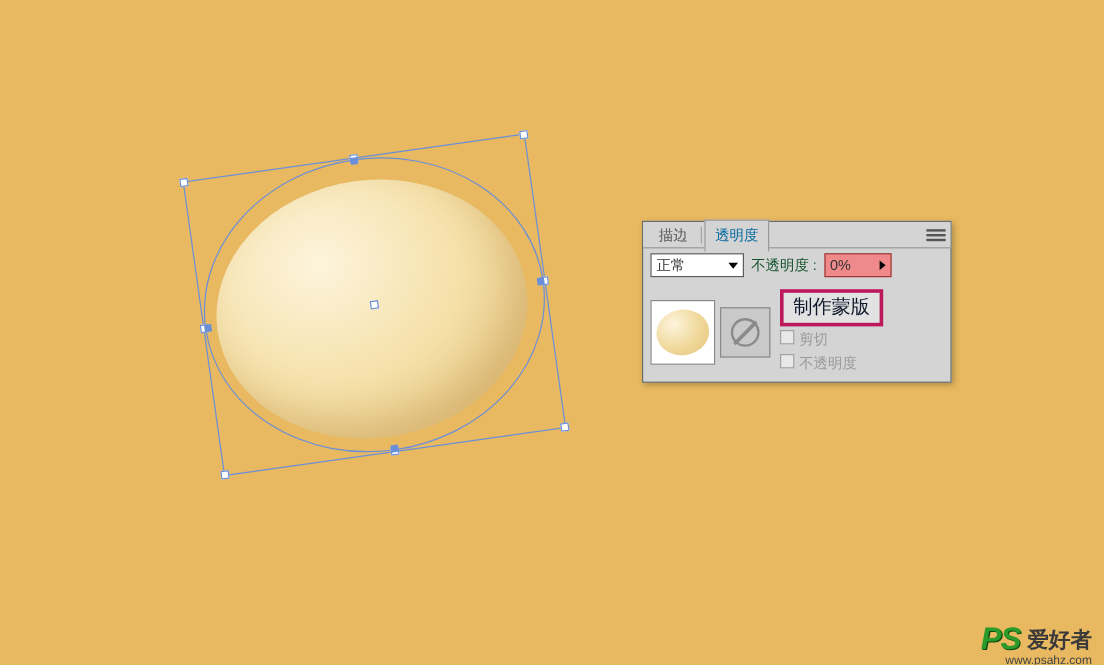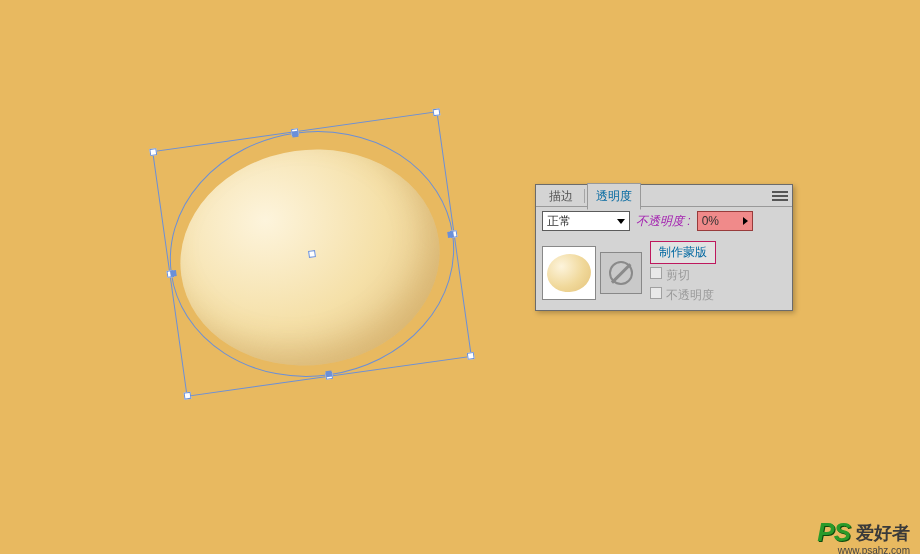--- a/index.html
+++ b/index.html
@@ -127,37 +127,37 @@
     .panel-menu div { height: 2px; background: #555; }
 
     .panel-row {
       display: flex;
       align-items: center;
       height: 28px;
       padding: 0 6px;
       gap: 6px;
     }
     .blend-select {
-      width: 88px;
+      width: 78px;
       height: 20px;
       background: #fff;
       border: 1px solid #5b5b5b;
       display: flex;
       align-items: center;
       justify-content: space-between;
       padding: 0 4px;
       cursor: pointer;
     }
     .blend-arrow {
       width: 0; height: 0;
       border-left: 4px solid transparent;
       border-right: 4px solid transparent;
       border-top: 5px solid #000;
     }
-    .opacity-label { color: #a21caf; font-style: italic; }
+    .opacity-label { color: #14532d; }
     .opacity-field {
       width: 56px;
       height: 20px;
       background: #f08a8a;
       border: 1px solid #983b3b;
       display: flex;
       align-items: center;
       justify-content: space-between;
       padding: 0 4px;
     }
@@ -220,25 +220,25 @@
     }
 
     .mask-options {
       display: flex;
       flex-direction: column;
       gap: 3px;
       padding-left: 4px;
     }
     .make-mask-btn {
       background: #e2e2e2;
-      border: 1px solid #be185d;
+      border: 3px solid #be185d;
       padding: 2px 8px;
-      font-size: 12px;
+      font-size: 16px;
       cursor: pointer;
-      color: #0369a1;
+      color: #0f172a;
     }
     .chk-row {
       display: flex;
       align-items: flex-start;
       gap: 4px;
       color: #9a9a9a;
     }
     .chk {
       width: 12px; height: 12px;
       border: 1px solid #a0a0a0;

